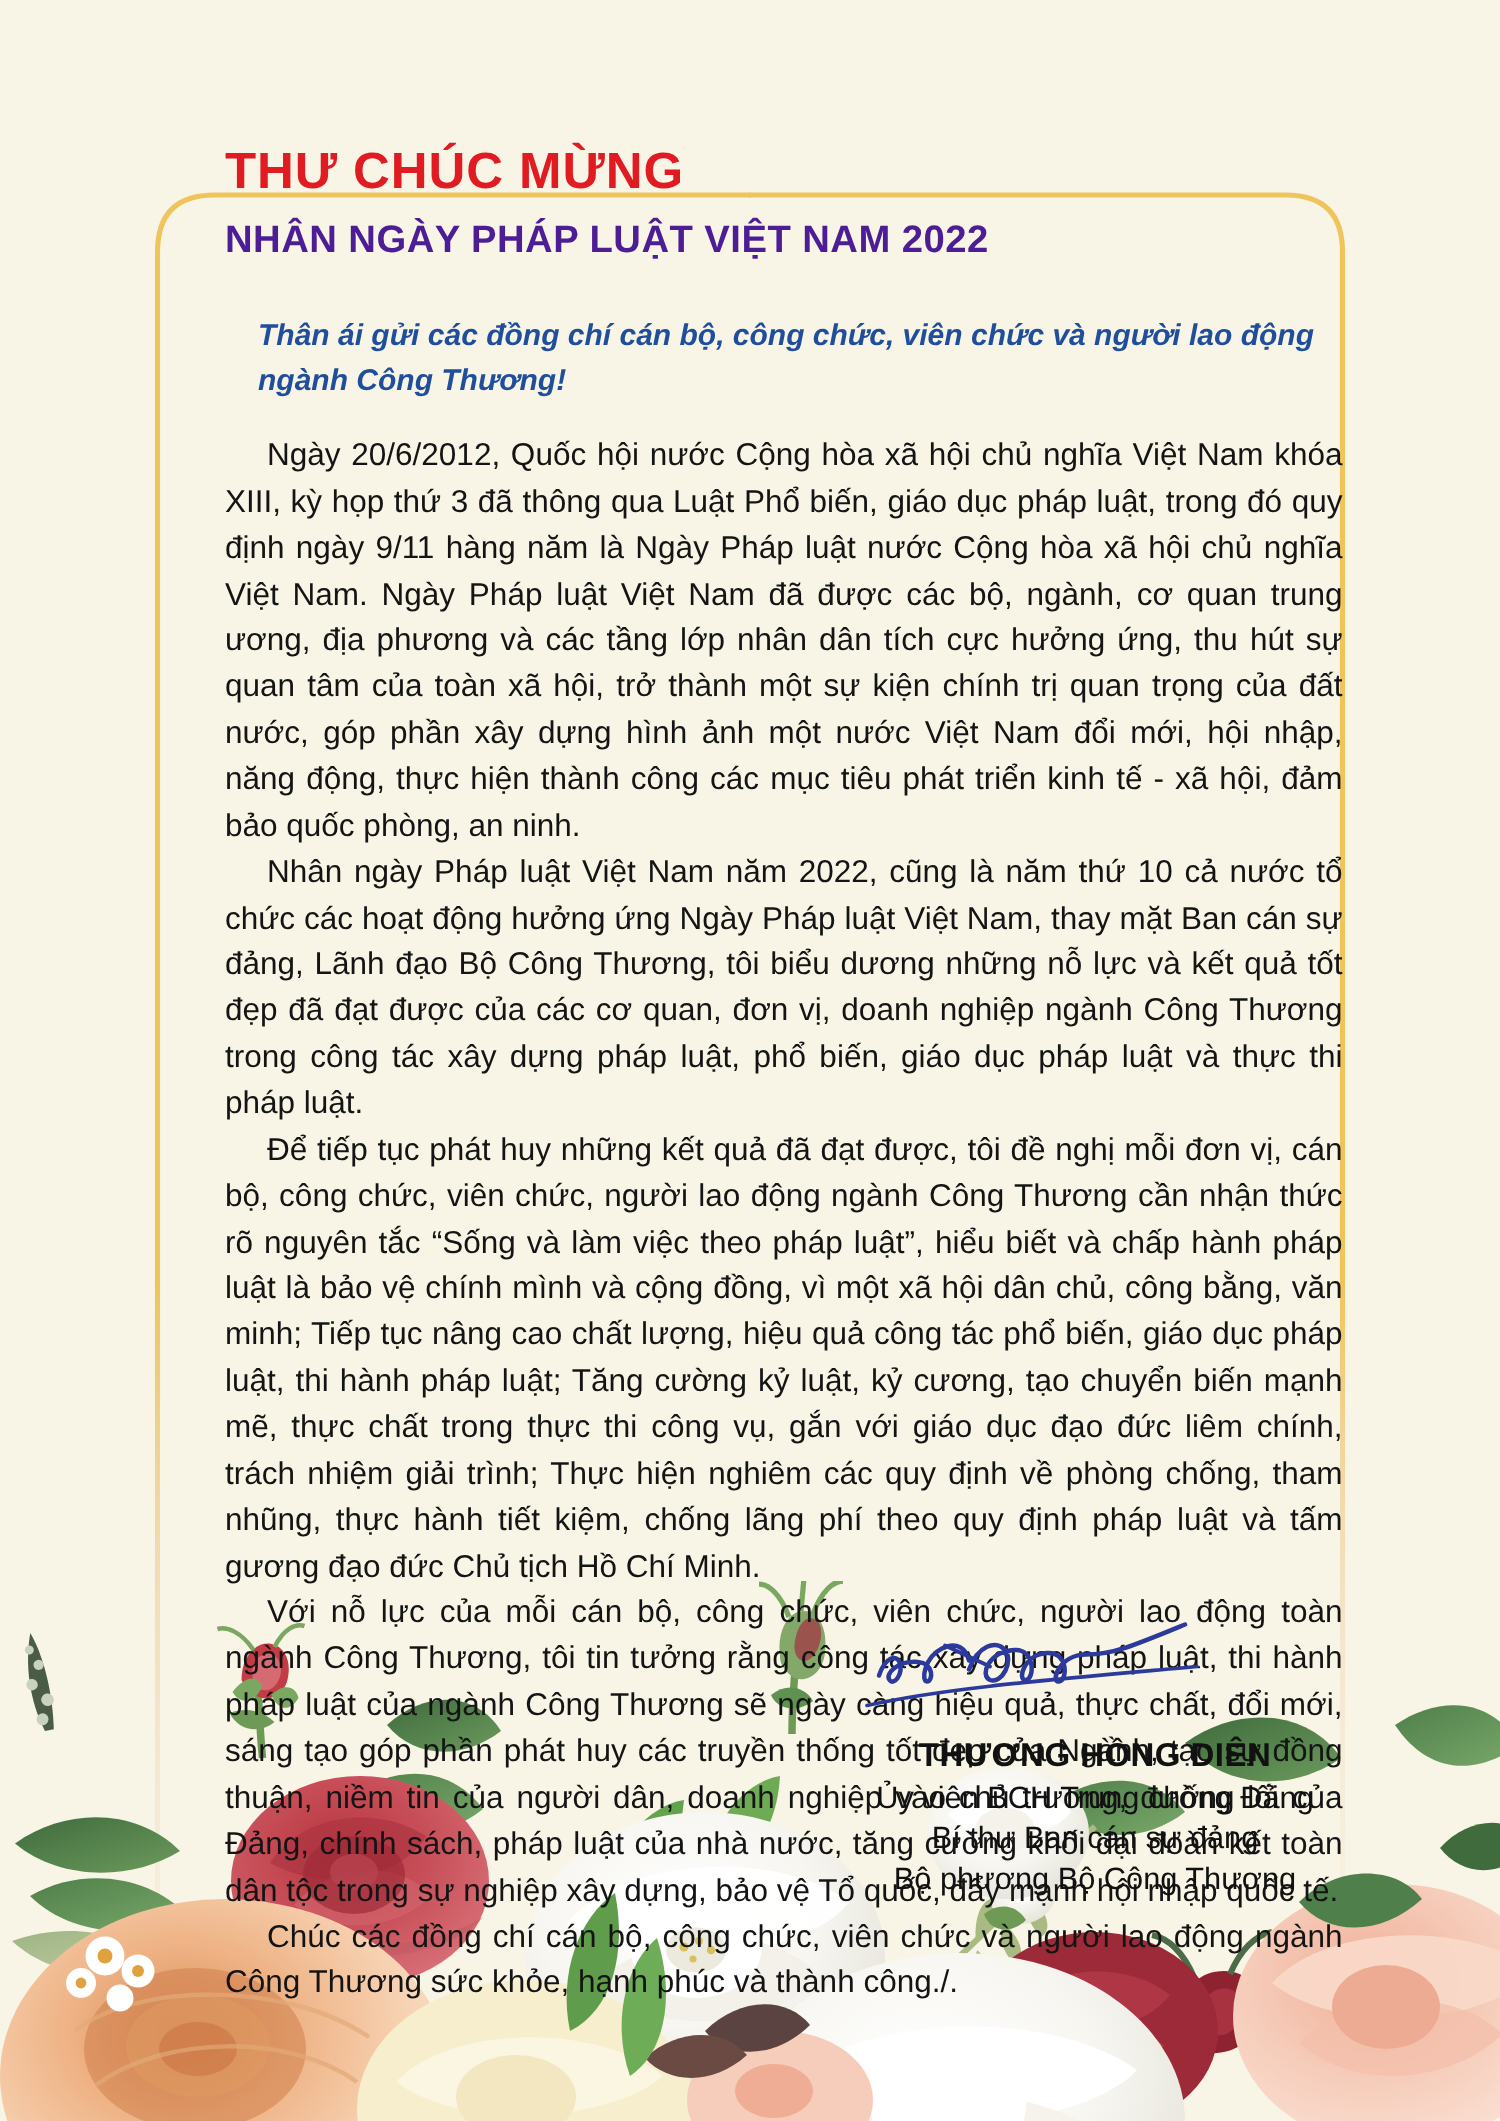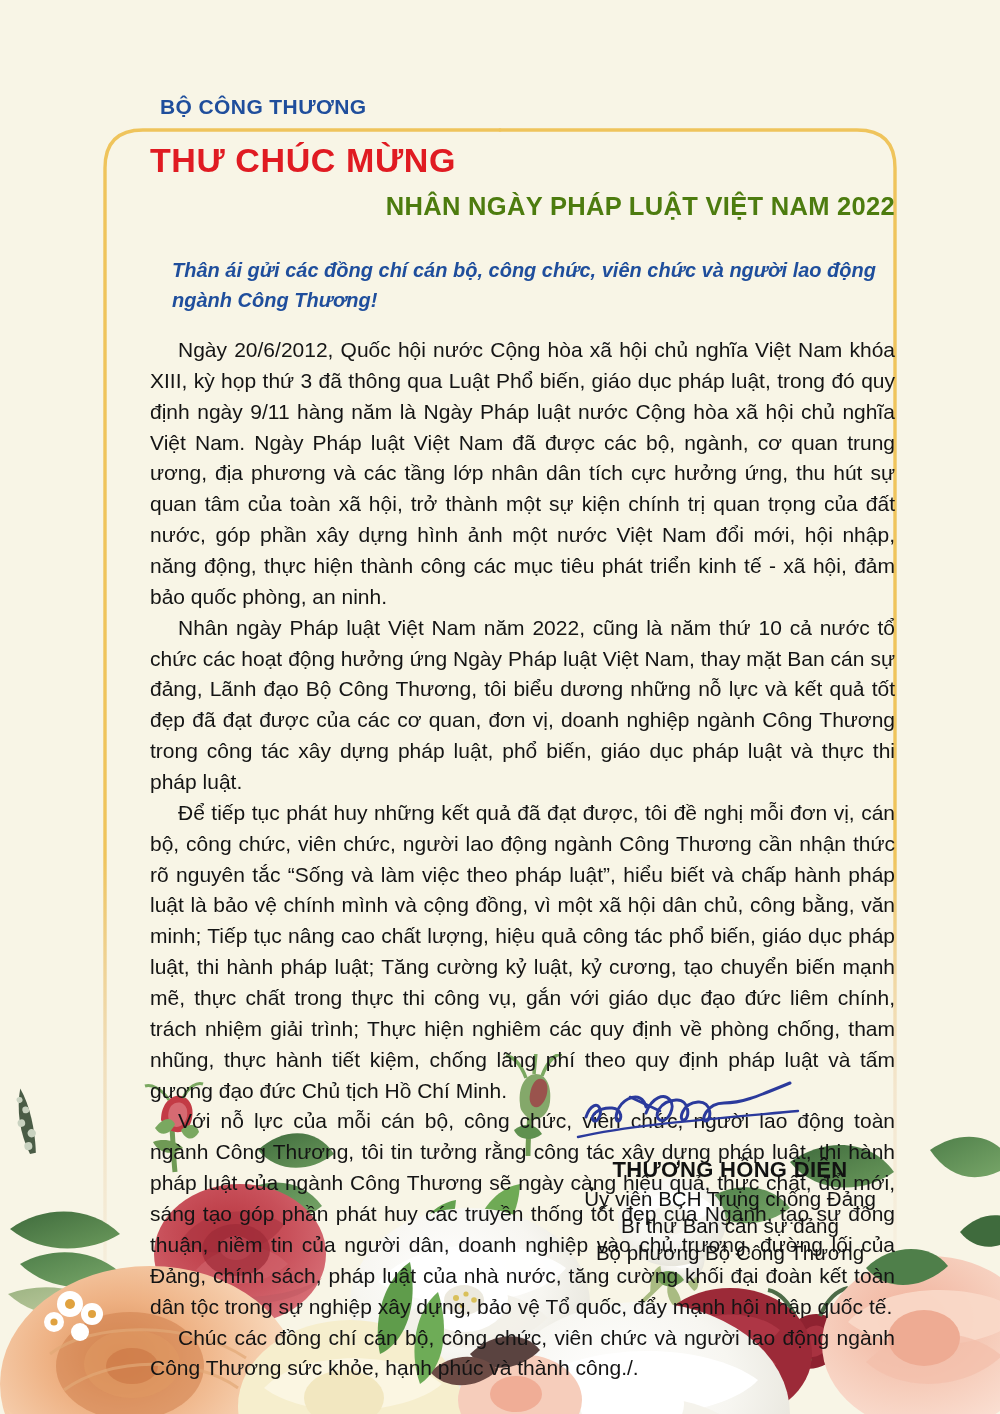--- a/index.html
+++ b/index.html
@@ -49,22 +49,22 @@
 
   .title-main{
     text-align:left;
     color:#e01b22;
     font-weight:bold;
     font-size:34px;
     letter-spacing:.6px;
     margin:0 0 12px 0;
   }
   .title-sub{
-    text-align:right;
-    color:#4d7c0f;
+    text-align:left;
+    color:#4c1d95;
     font-weight:bold;
     font-size:25.5px;
     letter-spacing:.3px;
     margin:0 0 34px 0;
   }
 
   .salutation{
     color:#1f4e9c;
     font-weight:bold;
     font-style:italic;
@@ -134,21 +134,20 @@
       </linearGradient>
     </defs>
 
     <path d="M105,1300 L105,168 Q105,130 143,130 L500,130" fill="none" stroke="url(#goldFadeL)" stroke-width="3.4" stroke-linecap="round"></path>
 
     <path d="M895,1300 L895,168 Q895,130 857,130 L500,130" fill="none" stroke="url(#goldFadeR)" stroke-width="3.4" stroke-linecap="round"></path>
   </svg>
 
   <div class="content">
 
-    <div class="org-name">BỘ CÔNG THƯƠNG</div>
 
 
     <h1 class="title-main">THƯ CHÚC MỪNG</h1>
 
     <h2 class="title-sub">NHÂN NGÀY PHÁP LUẬT VIỆT NAM 2022</h2>
 
     <div class="salutation">Thân ái gửi các đồng chí cán bộ, công chức, viên chức và người lao động ngành Công Thương!</div>
 
     <div class="body-text">
       <p>Ngày 20/6/2012, Quốc hội nước Cộng hòa xã hội chủ nghĩa Việt Nam khóa XIII, kỳ họp thứ 3 đã thông qua Luật Phổ biến, giáo dục pháp luật, trong đó quy định ngày 9/11 hàng năm là Ngày Pháp luật nước Cộng hòa xã hội chủ nghĩa Việt Nam. Ngày Pháp luật Việt Nam đã được các bộ, ngành, cơ quan trung ương, địa phương và các tầng lớp nhân dân tích cực hưởng ứng, thu hút sự quan tâm của toàn xã hội, trở thành một sự kiện chính trị quan trọng của đất nước, góp phần xây dựng hình ảnh một nước Việt Nam đổi mới, hội nhập, năng động, thực hiện thành công các mục tiêu phát triển kinh tế - xã hội, đảm bảo quốc phòng, an ninh.</p>

